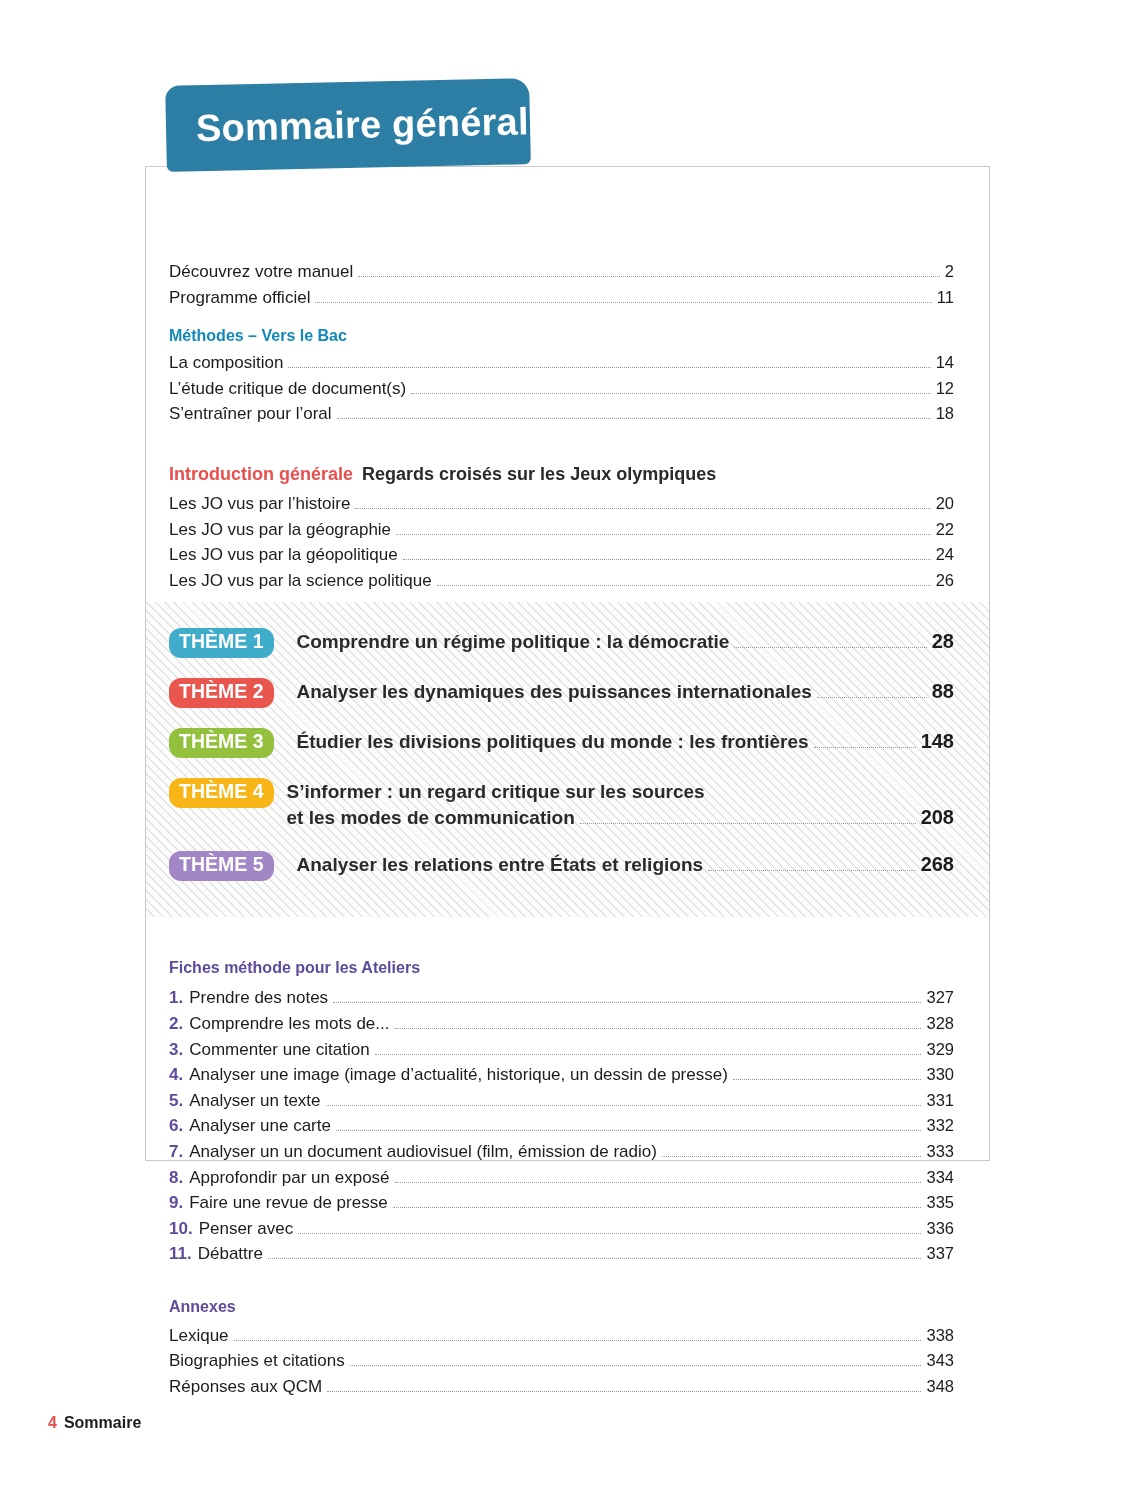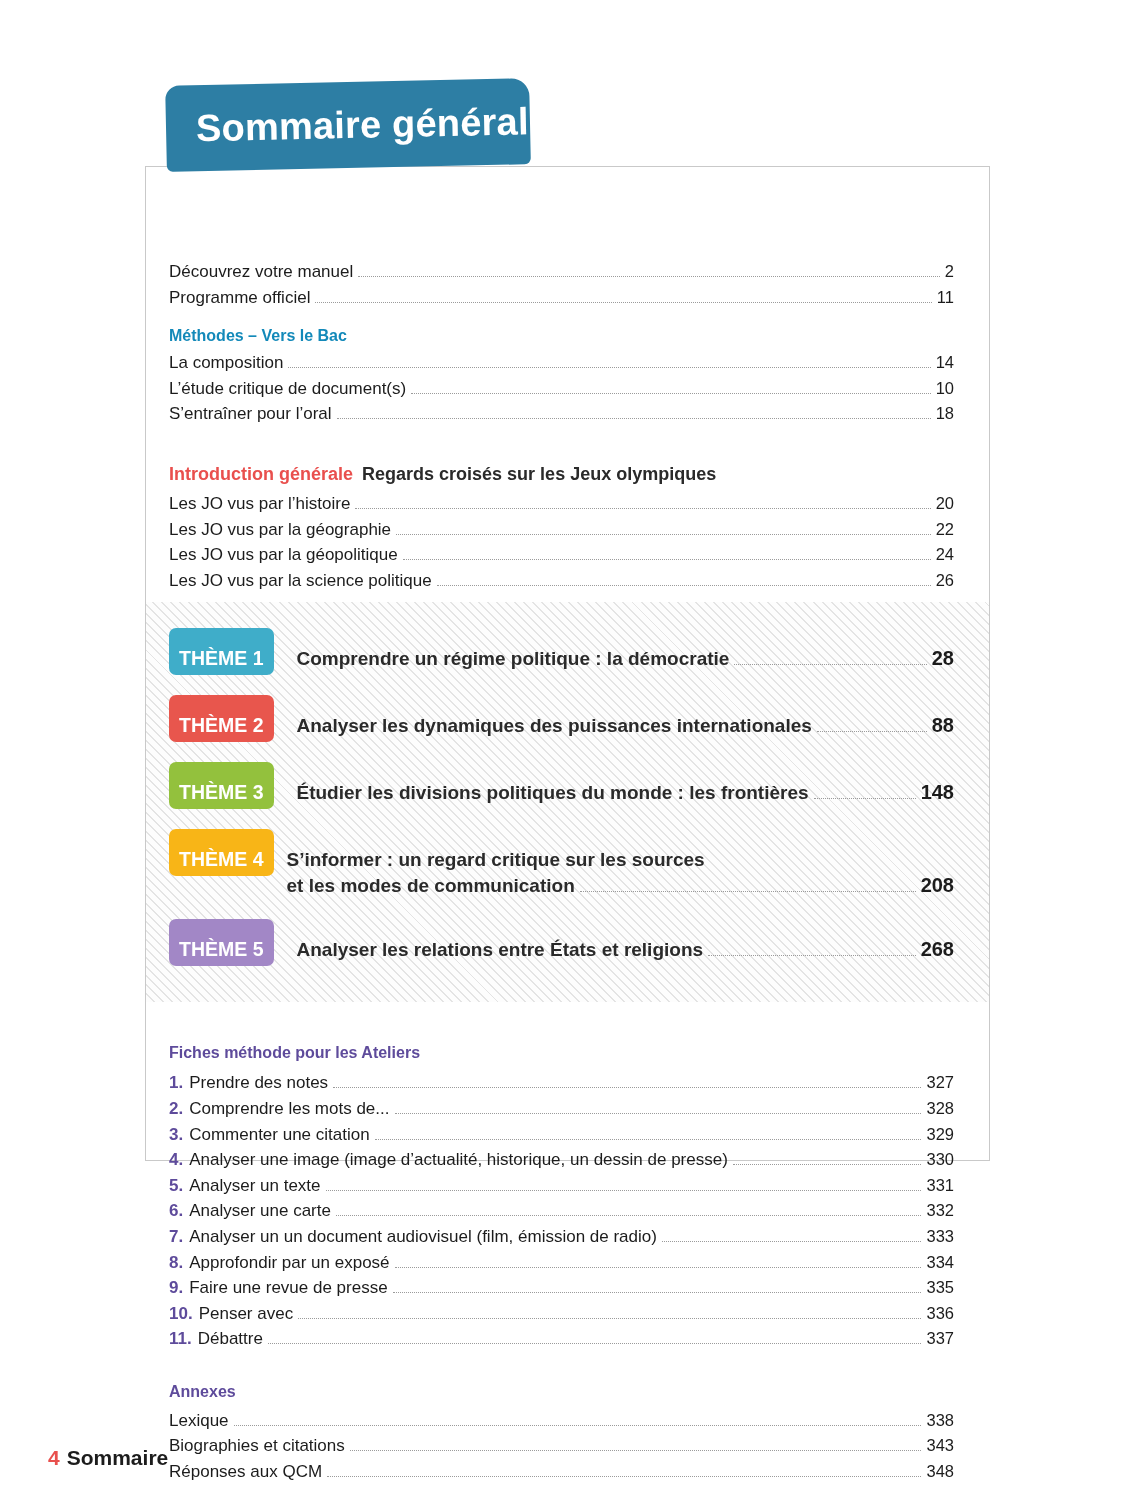--- a/index.html
+++ b/index.html
@@ -78,25 +78,25 @@
     padding: 26px 35px 16px 23px;
     background: repeating-linear-gradient(45deg, #fdfdfd 0px, #fdfdfd 5px, #e4e4e4 5px, #e4e4e4 6.4px);
   }
   .theme-row {
     display: flex;
     align-items: baseline;
     margin-bottom: 20px;
   }
   .theme-badge {
     display: inline-block;
-    padding: 19px 10px 5px 10px;
+    padding: 2px 10px 5px 10px;
     color: #ffffff;
     font-weight: 700;
     font-size: 19.5px;
-    border-radius: 7px;
+    border-radius: 12px;
     white-space: nowrap;
   }
   .badge-1 { background: #3fadc9; }
   .badge-2 { background: #e8564d; }
   .badge-3 { background: #93c13d; }
   .badge-4 { background: #f8b517; }
   .badge-5 { background: #a287c6; }
   .theme-title {
     font-weight: 700;
     font-size: 19px;
@@ -112,22 +112,22 @@
   
   .fiches-header { color: #5e4b9b; margin-top: 38px; margin-bottom: 4px; }
   .fiche-num { color: #5e4b9b; font-weight: 700; margin-right: 6px; white-space: nowrap; }
 
   
   .annexes-header { color: #5e4b9b; margin-top: 27px; margin-bottom: 3px; }
 
   
   .footer {
     position: absolute;
-    left: 48px; top: 1446px;
-    font-size: 21px;
+    left: 48px; top: 1414px;
+    font-size: 16px;
     font-weight: 700;
   }
   .footer-num { color: #e8504d; margin-right: 7px; }
   .footer-label { color: #1c1c1c; }
 </style>
 </head>
 <body>
 
 <div class="banner">
   <span class="banner-title">Sommaire général</span>
@@ -148,21 +148,21 @@
 
   <div class="section-header methodes-header">Méthodes – Vers le Bac</div>
   <div class="toc-row">
     <span class="toc-label">La composition</span>
     <span class="leader"></span>
     <span class="page-num">14</span>
   </div>
   <div class="toc-row">
     <span class="toc-label">L’étude critique de document(s)</span>
     <span class="leader"></span>
-    <span class="page-num">10</span>
+    <span class="page-num">12</span>
   </div>
   <div class="toc-row">
     <span class="toc-label">S’entraîner pour l’oral</span>
     <span class="leader"></span>
     <span class="page-num">18</span>
   </div>
 
   <div class="intro-header">
     <span class="intro-label">Introduction générale</span><span class="intro-title">Regards croisés sur les Jeux olympiques</span>
   </div>

